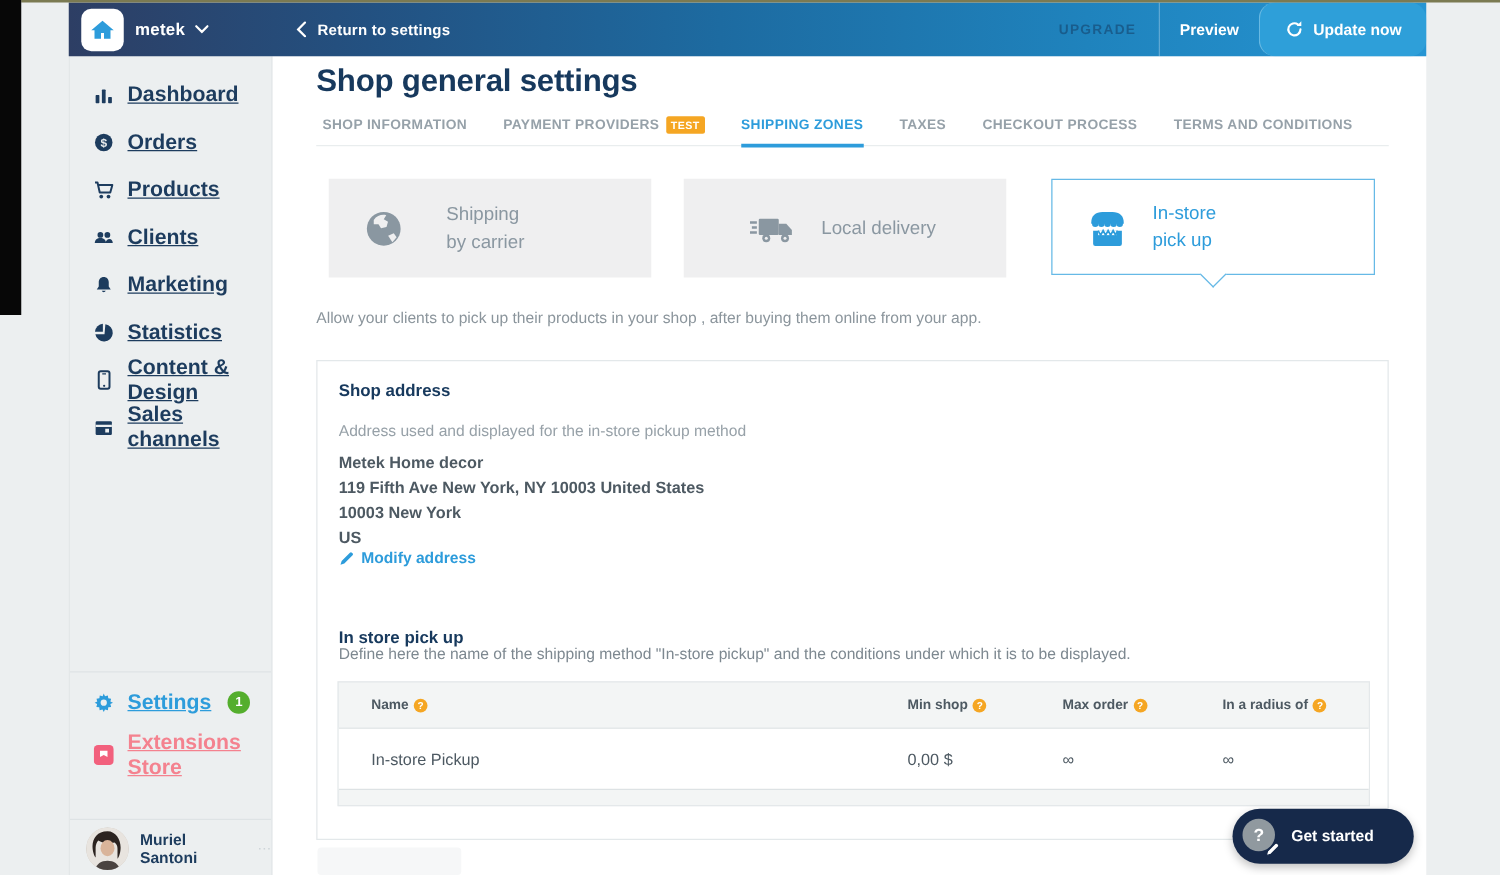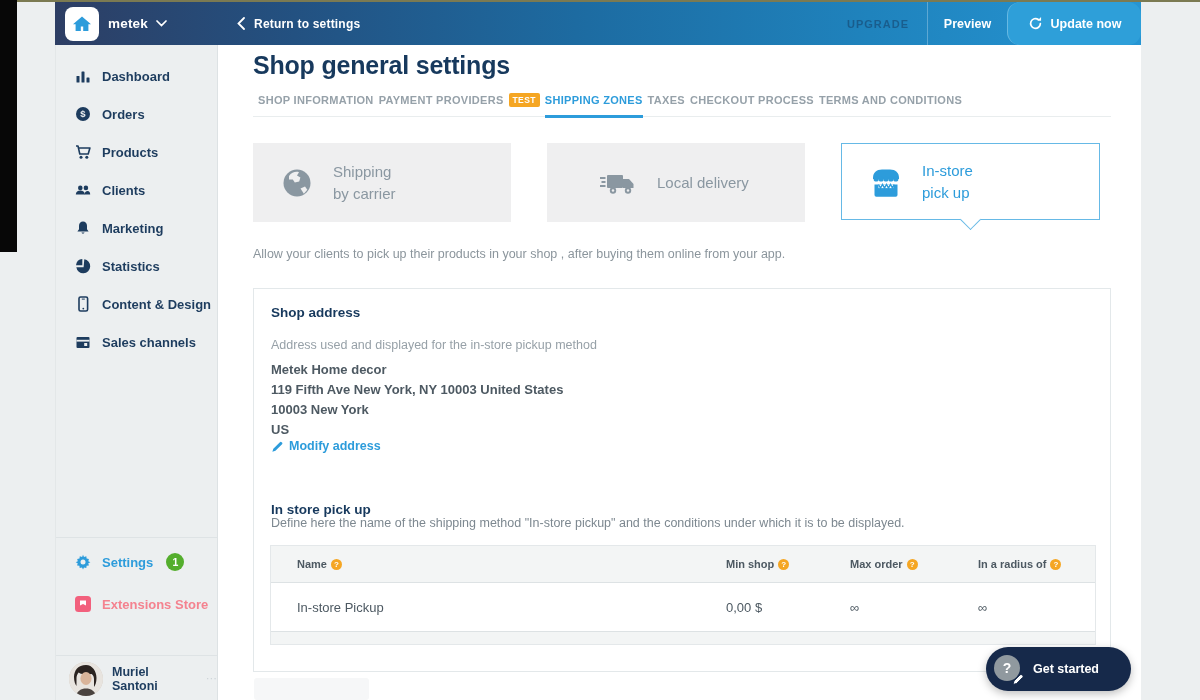--- a/index.html
+++ b/index.html
@@ -27,50 +27,50 @@
     font-size:12.5px; font-weight:600; border-left:1px solid rgba(255,255,255,.28);
     cursor:pointer; }
   #update-btn { width:134px; height:43px; display:flex; align-items:center; justify-content:center;
     gap:8px; font-size:12.5px; font-weight:700; background:#2e9fd9;
     border-left:1px solid rgba(255,255,255,.28); cursor:pointer;border-radius:13px; }
 
   
   #sidebar { left:55px; top:45px; width:162px; height:655px; border-left:1px solid #e3e7e8; }
   .side-item { position:absolute; left:0; width:162px; height:38px; display:flex; align-items:center;
     gap:11px; padding-left:19px; cursor:pointer; color:#1d3c5e; }
-  .side-item .lbl { font-size:13px; font-weight:600; }
+  .side-item .lbl { font-size:17px; font-weight:600;text-decoration:underline; }
   .side-item .ic { width:16px; height:16px; flex:0 0 auto; display:flex; align-items:center; justify-content:center; }
   .side-divider { position:absolute; left:0; width:162px; height:0; border-top:1px solid #dee3e5; }
   #settings-item { top:498px; color:#2d9cdb; }
   #settings-badge { width:18px; height:18px; border-radius:50%; background:#54ae2d; color:#fff;
     font-size:10.5px; font-weight:700; display:flex; align-items:center; justify-content:center; margin-left:2px; }
   #extensions-item { top:540px; color:#f4828f; }
   #user-row { position:absolute; left:0; top:612px; width:162px; height:43px; display:flex;
     align-items:center; gap:9px; padding-left:13px; cursor:pointer; }
   #avatar { width:34px; height:34px; border-radius:50%; overflow:hidden; flex:0 0 auto; background:#cfc6bd; }
   #user-name { font-size:12.5px; font-weight:700; color:#1d3c5e; }
   #user-dots { font-size:11px; color:#cdd4d8; letter-spacing:1px; }
 
   
   #main { left:217px; top:45px; width:924px; height:655px; background:#fff; border-left:1px solid #dde2e4; }
   #page-title { position:absolute; left:35px; top:6px; font-size:25px; font-weight:700; color:#17395d; letter-spacing:-.2px; }
-  #tabs { position:absolute; left:35px; top:42px; width:858px; display:flex; gap:5px;
+  #tabs { position:absolute; left:35px; top:42px; width:858px; display:flex; gap:29px;
     border-bottom:1px solid #e9edee; padding-left:5px; }
   .tab { font-size:11px; font-weight:700; letter-spacing:.3px; color:#96a1a9; padding:6px 0 9px 0;
     cursor:pointer; display:flex; align-items:center; gap:5px; white-space:nowrap; }
   .tab.active { color:#2d9cdb; border-bottom:3px solid #2d9cdb; margin-bottom:-2px; }
   .test-badge { background:#f5a623; color:#fff; font-size:8.5px; font-weight:700; padding:2px 4px;
     border-radius:2px; letter-spacing:.4px; }
 
   
   .method-card { position:absolute; top:98px; width:258px; height:79px; background:#efeff0;
     display:flex; align-items:center; cursor:pointer; }
   .method-card .mc-icon { margin-left:26px; flex:0 0 auto; display:flex; }
   .method-card .mc-label { margin-left:18px; font-size:15px; color:#8a97a1; line-height:1.45; font-weight:400; }
-  #card-carrier { left:35px; }
+  #card-carrier { left:45px;gap:14px; }
   #card-local { left:329px;padding-left:26px; }
   #card-instore { left:623px; width:259px; height:77px; background:#fff; border:1px solid #66b9e6; }
   #card-instore .mc-label { color:#2d9cdb; }
   #card-caret { position:absolute; left:745px; top:167px; width:15px; height:15px; background:#fff;
     border-right:1px solid #66b9e6; border-bottom:1px solid #66b9e6; transform:rotate(45deg); z-index:5; }
 
   #method-desc { position:absolute; left:35px; top:202px; font-size:12.5px; color:#8b959c; }
 
   
   #big-card { position:absolute; left:35px; top:243px; width:858px; height:384px; background:#fff;

